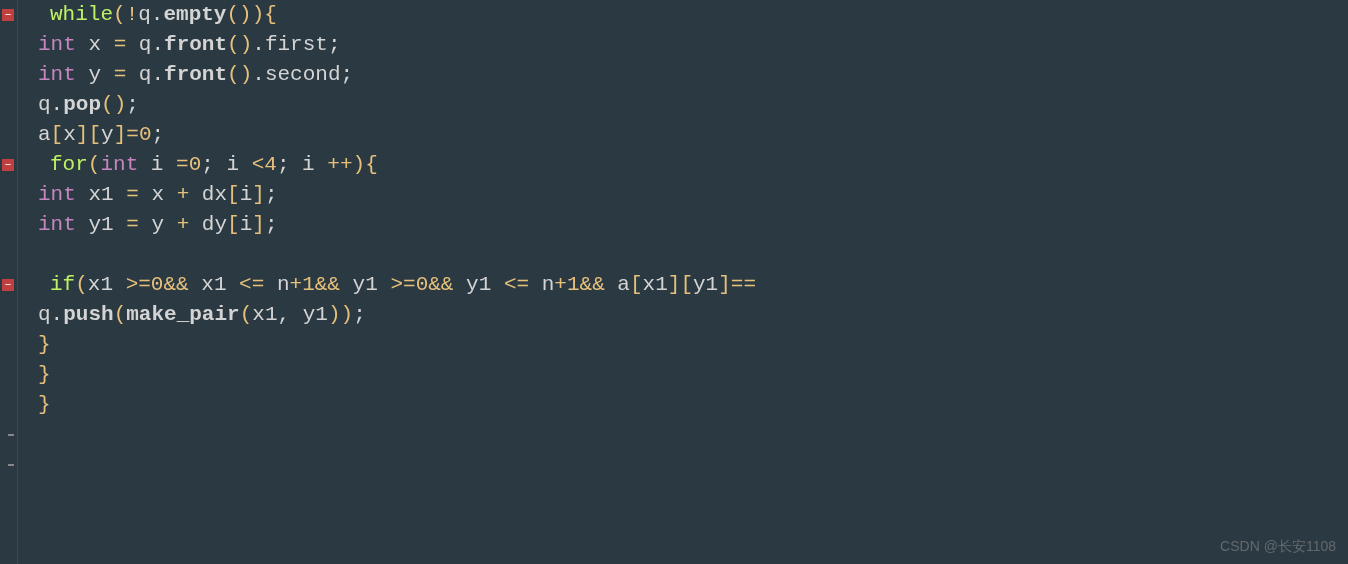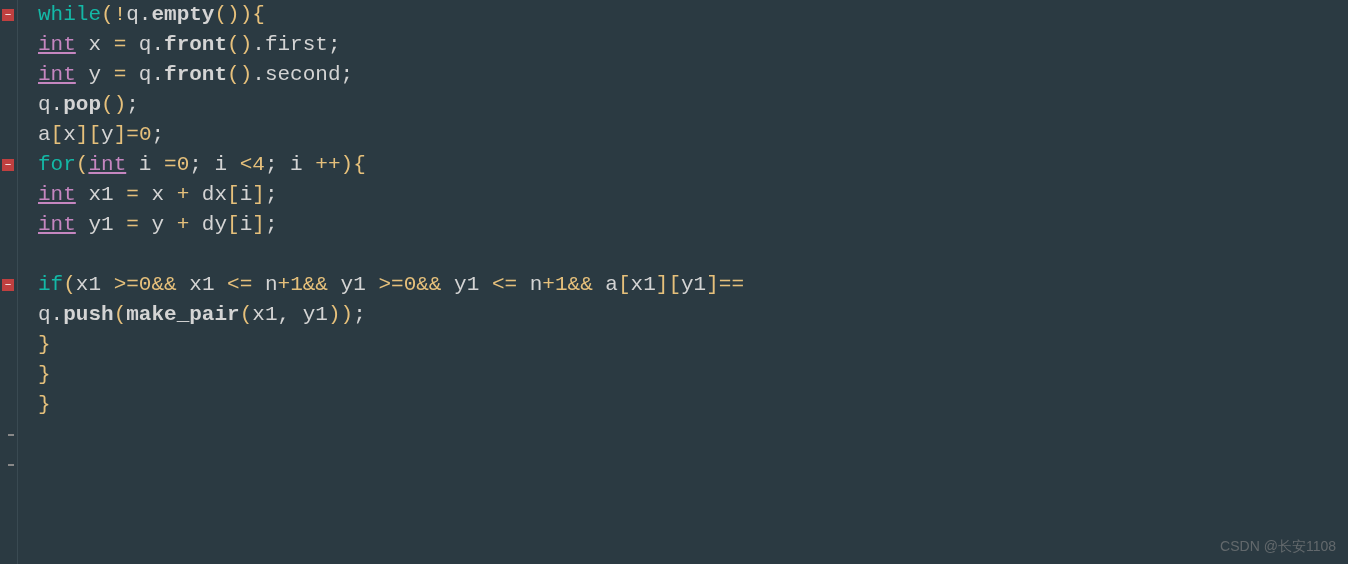--- a/index.html
+++ b/index.html
@@ -52,22 +52,22 @@
       padding: 0 0 0 20px;
       line-height: 30px;
       white-space: pre;
       position: relative;
     }
     .line {
       height: 30px;
       display: flex;
       align-items: center;
     }
-    .kw { color: #14b8a6; }
-    .type { color: #c586c0; text-decoration: underline; }
+    .kw { color: #bef264; margin-left: 12px; }
+    .type { color: #c586c0; }
     .var { color: #d4d4d4; }
     .func { color: #d4d4d4; font-weight: bold; }
     .num { color: #e6c07b; }
     .op { color: #e6c07b; }
     .punct { color: #d4d4d4; }
     .paren { color: #e6c07b; }
     .brace { color: #e6c07b; }
     .bracket { color: #e6c07b; }
     .watermark {
       position: absolute;

